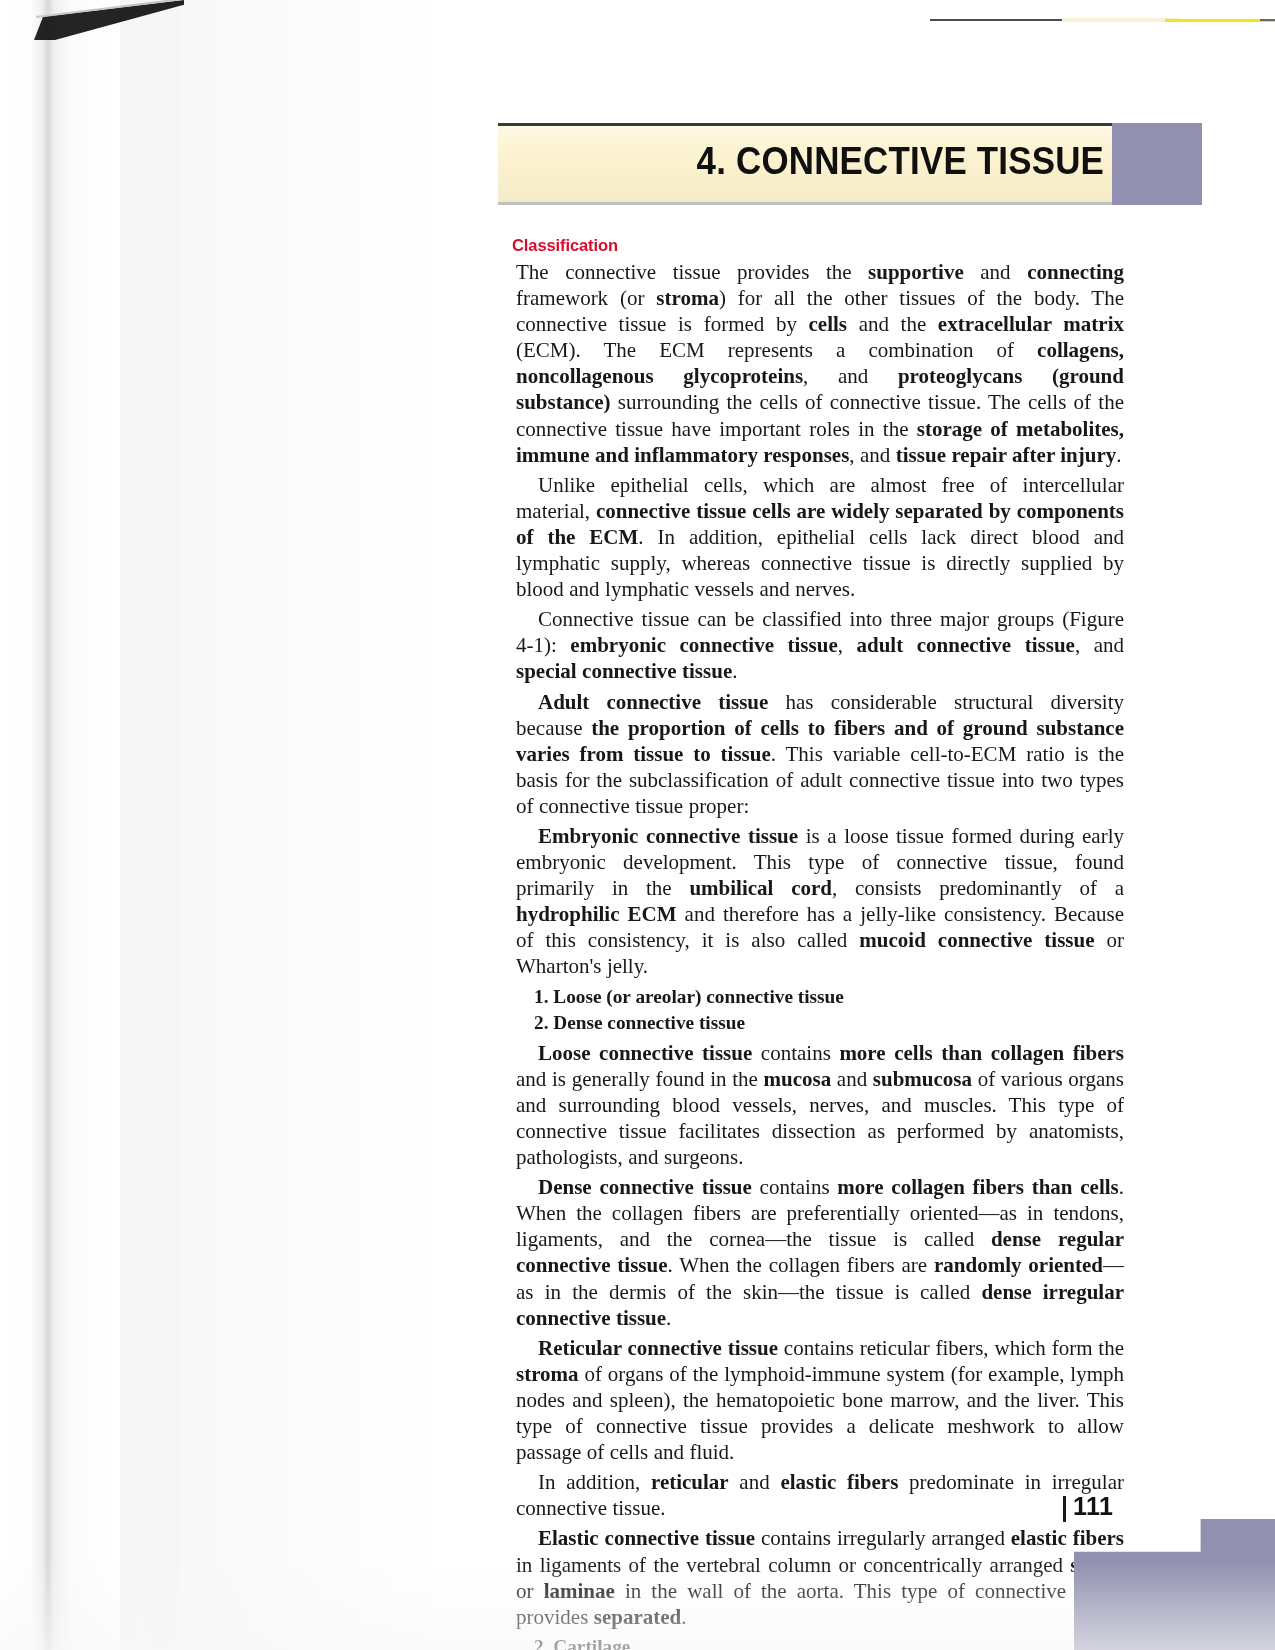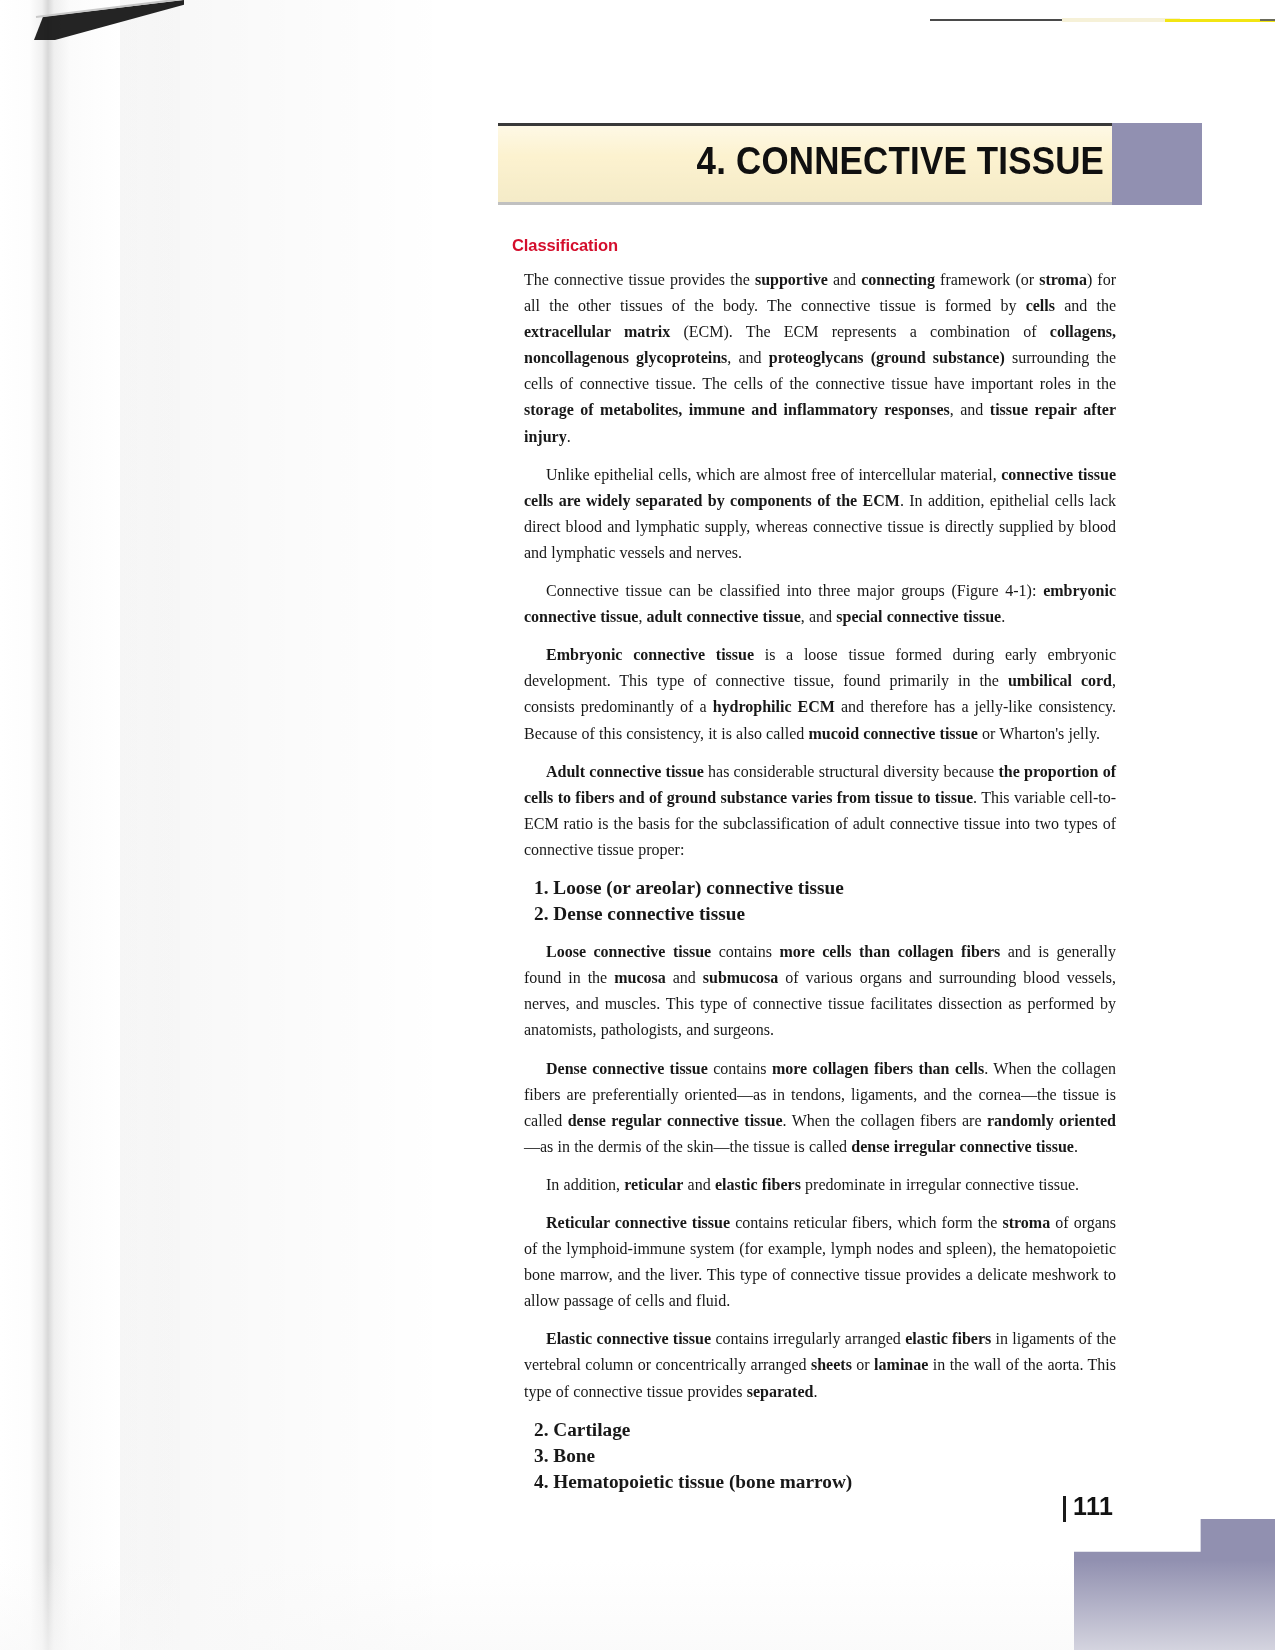--- a/index.html
+++ b/index.html
@@ -182,22 +182,22 @@
   }
   .section-heading {
     font-family: "Liberation Sans", sans-serif;
     font-weight: bold;
     font-size: 16.5px;
     color: #d2102e;
     margin: 0 0 2px 0;
     letter-spacing: -0.1px;
   }
   p.para {
-    margin: 12px;
-    font-size: 16px;
+    margin: 4px;
+    font-size: 21px;
     line-height: 26.1px;
     text-align: justify;
     text-indent: 22px;
     hyphens: none;
     word-spacing: 0.2px;
   }
   p.para.noindent { text-indent: 0; }
   p.para b { font-weight: bold; }
   .list-item {
     margin: 0;
@@ -275,30 +275,30 @@
     <div class="header-baseline"></div>
     <div class="header-block"></div>
   </div>
 
   <div id="text-column">
     <h2 class="section-heading">Classification</h2>
 
     <p class="para noindent">The connective tissue provides the <b>supportive</b> and <b>connecting</b> framework (or <b>stroma</b>) for all the other tissues of the body.  The connective tissue is formed by <b>cells</b> and the <b>extracellular matrix</b> (ECM). The ECM represents a combination of <b>collagens, noncollagenous glycoproteins</b>, and <b>proteoglycans (ground substance)</b> surrounding the cells of connective tissue. The cells of the connective tissue have important roles in the <b>storage of metabolites, immune and inflammatory responses</b>, and <b>tissue repair after injury</b>.</p>
     <p class="para">Unlike epithelial cells, which are almost free of intercellular material, <b>connective tissue cells are widely separated by components of the ECM</b>. In addition, epithelial cells lack direct blood and lymphatic supply, whereas connective tissue is directly supplied by blood and lymphatic vessels and nerves.</p>
     <p class="para">Connective tissue can be classified into three major groups (Figure 4-1): <b>embryonic connective tissue</b>, <b>adult connective tissue</b>, and <b>special connective tissue</b>.</p>
+    <p class="para"><b>Adult connective tissue</b> has considerable structural diversity because <b>the proportion of cells to fibers and of ground substance varies from tissue to tissue</b>. This variable cell-to-ECM ratio is the basis for the subclassification of adult connective tissue into two types of connective tissue proper:</p>
     <p class="para"><b>Embryonic connective tissue</b> is a loose tissue formed during early embryonic development. This type of connective tissue, found primarily in the <b>umbilical cord</b>, consists predominantly of a <b>hydrophilic ECM</b> and therefore has a jelly-like consistency. Because of this consistency, it is also called <b>mucoid connective tissue</b> or Wharton's jelly.</p>
-    <p class="para"><b>Adult connective tissue</b> has considerable structural diversity because <b>the proportion of cells to fibers and of ground substance varies from tissue to tissue</b>. This variable cell-to-ECM ratio is the basis for the subclassification of adult connective tissue into two types of connective tissue proper:</p>
 
     <p class="list-item">1. Loose (or areolar) connective tissue</p>
     <p class="list-item">2. Dense connective tissue</p>
 
     <p class="para"><b>Loose connective tissue</b> contains <b>more cells than collagen fibers</b> and is generally found in the <b>mucosa</b> and <b>submucosa</b> of various organs and surrounding blood vessels, nerves, and muscles. This type of connective tissue facilitates dissection as performed by anatomists, pathologists, and surgeons.</p>
     <p class="para"><b>Dense connective tissue</b> contains <b>more collagen fibers than cells</b>. When the collagen fibers are preferentially oriented—as in tendons, ligaments, and the cornea—the tissue is called <b>dense regular connective tissue</b>. When the collagen fibers are <b>randomly oriented</b>—as in the dermis of the skin—the tissue is called <b>dense irregular connective tissue</b>.</p>
+    <p class="para"><b>Reticular connective tissue</b> contains reticular fibers, which form the <b>stroma</b> of organs of the lymphoid-immune system (for example, lymph nodes and spleen), the hematopoietic bone marrow, and the liver. This type of connective tissue provides a delicate meshwork to allow passage of cells and fluid.</p>
     <p class="para">In addition, <b>reticular</b> and <b>elastic fibers</b> predominate in irregular connective tissue.</p>
-    <p class="para"><b>Reticular connective tissue</b> contains reticular fibers, which form the <b>stroma</b> of organs of the lymphoid-immune system (for example, lymph nodes and spleen), the hematopoietic bone marrow, and the liver. This type of connective tissue provides a delicate meshwork to allow passage of cells and fluid.</p>
     <p class="para"><b>Elastic connective tissue</b> contains irregularly arranged <b>elastic fibers</b> in ligaments of the vertebral column or concentrically arranged <b>sheets</b> or <b>laminae</b> in the wall of the aorta.  This type of connective tissue provides <b>separated</b>.</p>
 
     <p class="list-item">2. Cartilage</p>
     <p class="list-item">3. Bone</p>
     <p class="list-item">4. Hematopoietic tissue (bone marrow)</p>
   </div>
 
   <div id="page-footer">
     <div class="folio-rule"></div>
     <div class="folio-number">111</div>

